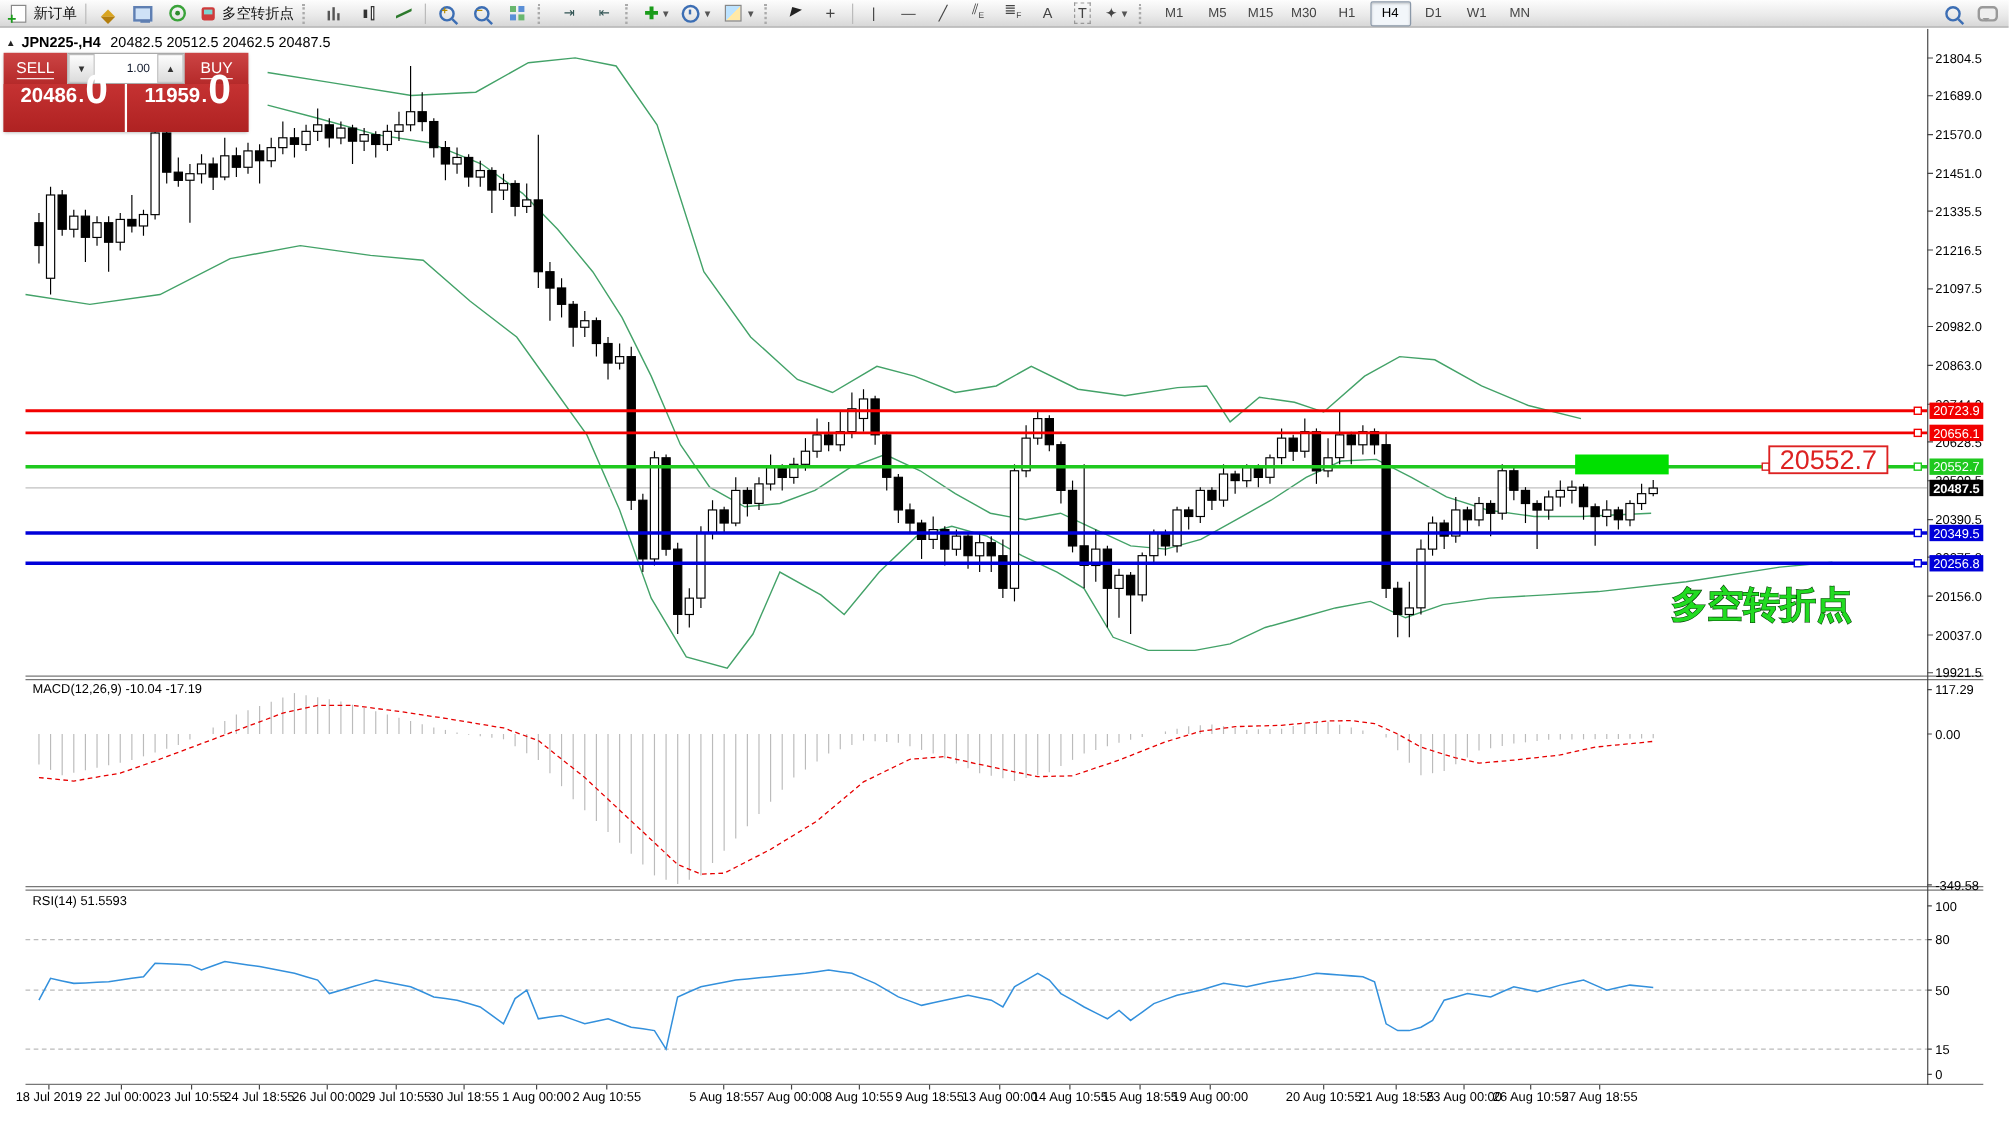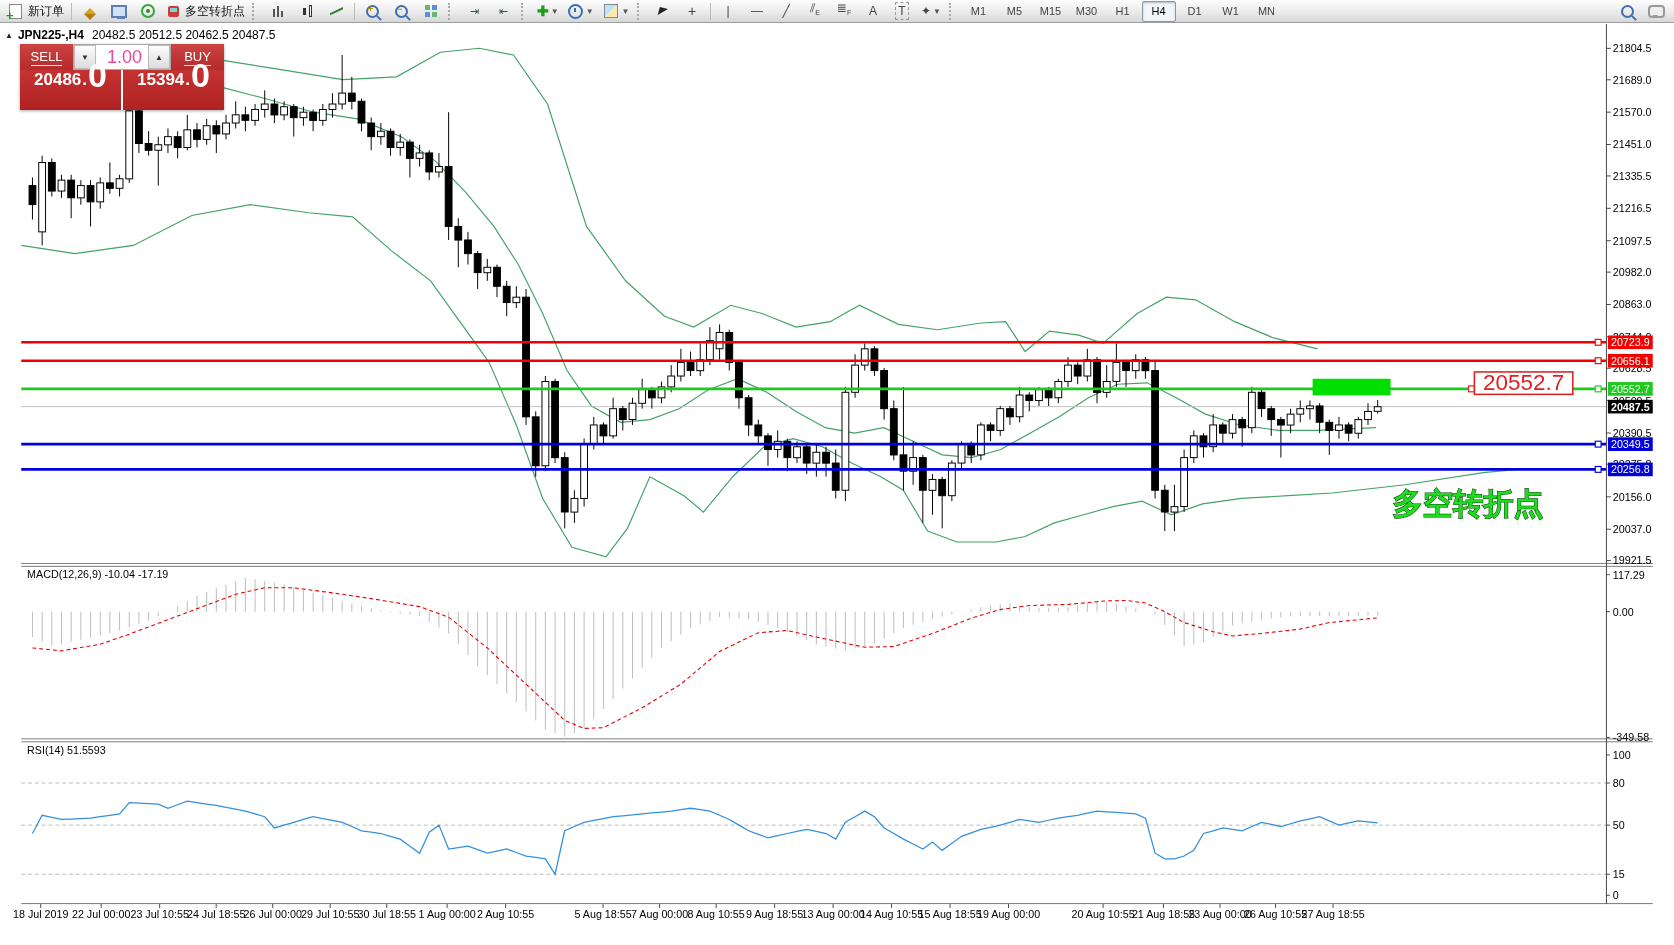--- a/index.html
+++ b/index.html
@@ -62,30 +62,30 @@
   .ic-chat::after{content:"";position:absolute;left:2px;bottom:-5px;border:3px solid transparent;border-top-color:#999;}
 
   
   .chart-wrap{position:absolute;left:0;top:24px;width:1674px;height:921px;}
   svg text{font-family:"Liberation Sans",sans-serif;}
 
   .symbol-header{position:absolute;left:5px;top:4px;font-size:12px;font-weight:bold;color:#000;display:flex;align-items:center;z-index:5;}
   .symbol-header .tri{font-size:8px;margin-right:5px;color:#222;}
   .symbol-header .ohlc{margin-left:8px;font-weight:normal;}
 
-  .trade-panel{position:absolute;left:20px;top:20px;width:204px;z-index:6;font-family:"Liberation Sans",sans-serif;
+  .trade-panel{position:absolute;left:3px;top:20px;width:204px;z-index:6;font-family:"Liberation Sans",sans-serif;
     box-shadow:0 1px 3px rgba(0,0,0,.35);}
   .tp-row1{display:flex;height:26px;}
   .tp-btn{width:53px;background:linear-gradient(#cc4444,#b52a2a);color:#fff;font-size:13px;
     display:flex;align-items:center;justify-content:center;border:0;cursor:pointer;}
   .tp-btn span{border-bottom:1px solid rgba(255,255,255,.85);padding-bottom:1px;}
   .tp-stepper{flex:1;display:flex;background:#fff;border:1px solid #aaa;box-sizing:border-box;}
   .tp-step{width:20px;background:linear-gradient(#fdfdfd,#dcdcdc);border:1px solid #bbb;color:#333;font-size:8px;
     display:flex;align-items:center;justify-content:center;cursor:pointer;}
-  .tp-vol{flex:1;border:0;text-align:right;font-size:18px;padding:0 6px 0 0;width:40px;color:#ec4899;outline:none;}
+  .tp-vol{flex:1;border:0;text-align:right;font-size:10px;padding:0 6px 0 0;width:40px;color:#0f172a;outline:none;}
   .tp-row2{display:flex;height:40px;background:#b82626;position:relative;}
   .tp-price{flex:1;display:flex;align-items:flex-end;justify-content:center;color:#fff;background:linear-gradient(#c53232,#af2222);padding-bottom:20px;}
   .tp-price .small{font-size:17px;font-weight:bold;line-height:1;margin-bottom:2px;}
   .tp-price .dot{font-size:17px;font-weight:bold;line-height:1;margin:0 1px 2px 1px;}
   .tp-price .big{font-size:34px;font-weight:bold;line-height:.82;}
   .tp-div{width:2px;background:#fff;}
 </style>
 </head>
 <body>
 
@@ -803,20 +803,20 @@
           </button>
       </div>
       <div class="tp-row2">
         <div class="tp-price">
           <span class="small">20486</span>
             <span class="dot">.</span>
             <span class="big">0</span>
         </div>
         <div class="tp-div"></div>
         <div class="tp-price">
-          <span class="small">15394</span>
+          <span class="small">11959</span>
             <span class="dot">.</span>
             <span class="big">0</span>
         </div>
       </div>
     </div>
   </div>
 </div>
 
 </body></html>

